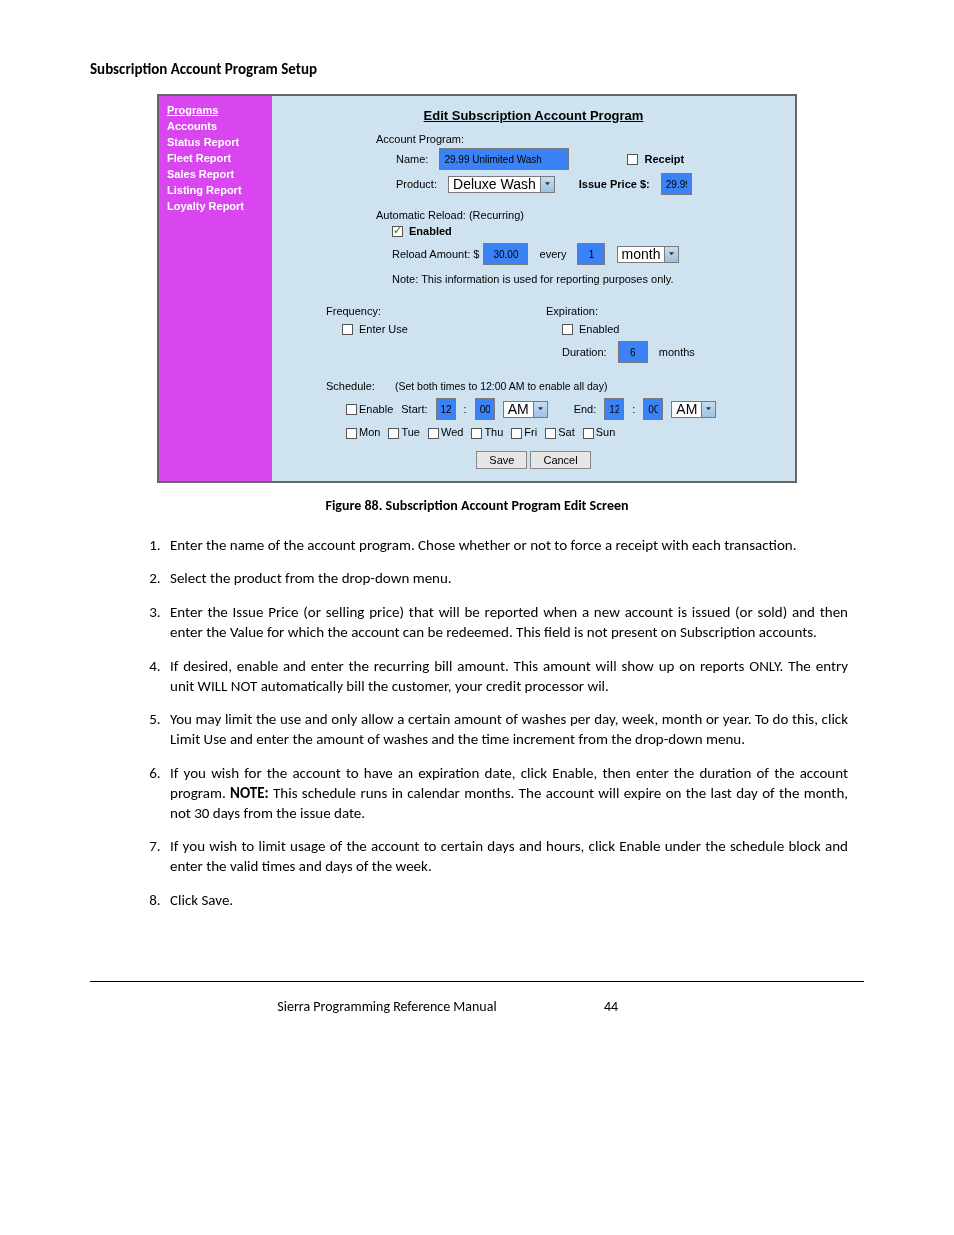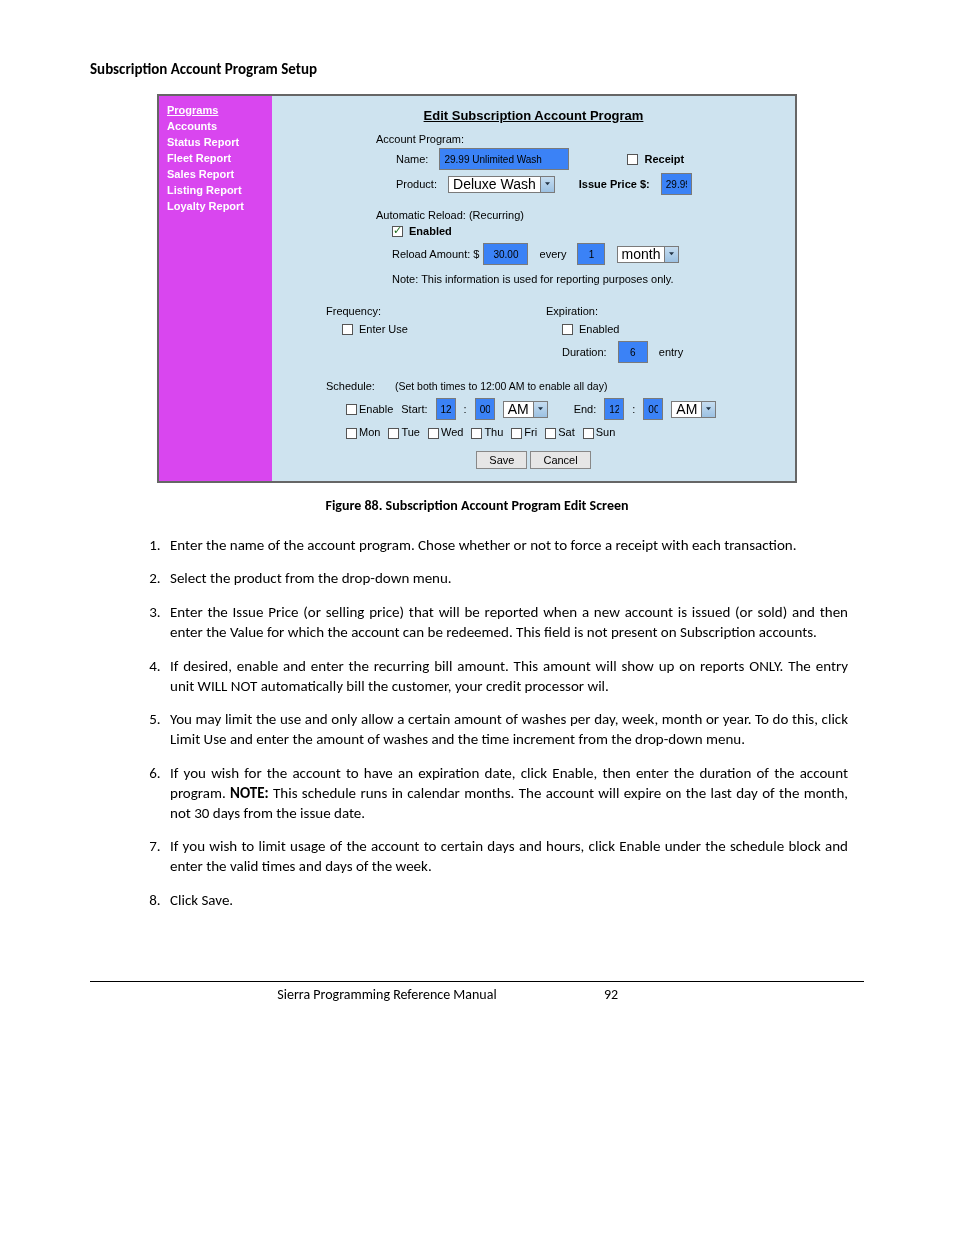--- a/index.html
+++ b/index.html
@@ -116,21 +116,21 @@
     font-weight: bold;
     font-size: 14px;
     margin: 8px 0 22px 0;
   }
   ol.steps { padding-left: 58px; margin: 16px; }
   ol.steps li { margin-bottom: 14px; text-align: justify; line-height: 1.32; padding-left: 6px; }
   .note-b { font-weight: bold; }
   .footer {
     border-top: 1px solid #000;
     margin-top: 70px;
-    padding-top: 4px;
+    padding-top: 16px;
     display: flex;
     justify-content: space-between;
     font-size: 14px;
   }
   .footer .right { width: 260px; text-align: left; }
 </style>
 </head>
 <body>
 
 <div class="page-title">Subscription Account Program Setup</div>
@@ -211,21 +211,21 @@
       </div>
       <div class="panel">
         <div class="panel-title">Expiration:</div>
         <div class="row" style="margin-left:16px;">
           <span class="cb"></span>
           <span>Enabled</span>
         </div>
         <div class="row" style="margin-left:16px; margin-top:6px;">
           <span>Duration:</span>&nbsp;
           <input class="text" style="width: 30px; text-align: center;" value="6">
-          &nbsp;<span>entry</span>
+          &nbsp;<span>months</span>
         </div>
       </div>
     </div>
 
     <div class="sched">
       <div class="sched-head">
         <span>Schedule:</span>
         <span class="sched-note">(Set both times to 12:00 AM to enable all day)</span>
       </div>
       <div class="row" style="margin-left:20px; margin-top:6px; gap:8px;">
@@ -279,14 +279,14 @@
   <li>If desired, enable and enter the recurring bill amount. This amount will show up on reports ONLY. The entry unit WILL NOT automatically bill the customer, your credit processor wil.</li>
   <li>You may limit the use and only allow a certain amount of washes per day, week, month or year. To do this, click Limit Use and enter the amount of washes and the time increment from the drop-down menu.</li>
   <li>If you wish for the account to have an expiration date, click Enable, then enter the duration of the account program. <span class="note-b">NOTE:</span> This schedule runs in calendar months. The account will expire on the last day of the month, not 30 days from the issue date.</li>
   <li>If you wish to limit usage of the account to certain days and hours, click Enable under the schedule block and enter the valid times and days of the week.</li>
   <li>Click Save.</li>
 </ol>
 
 <div class="footer">
   <span style="width:80px;"></span>
   <span>Sierra Programming Reference Manual</span>
-  <span class="right">92</span>
+  <span class="right">44</span>
 </div>
 
 </body></html>

